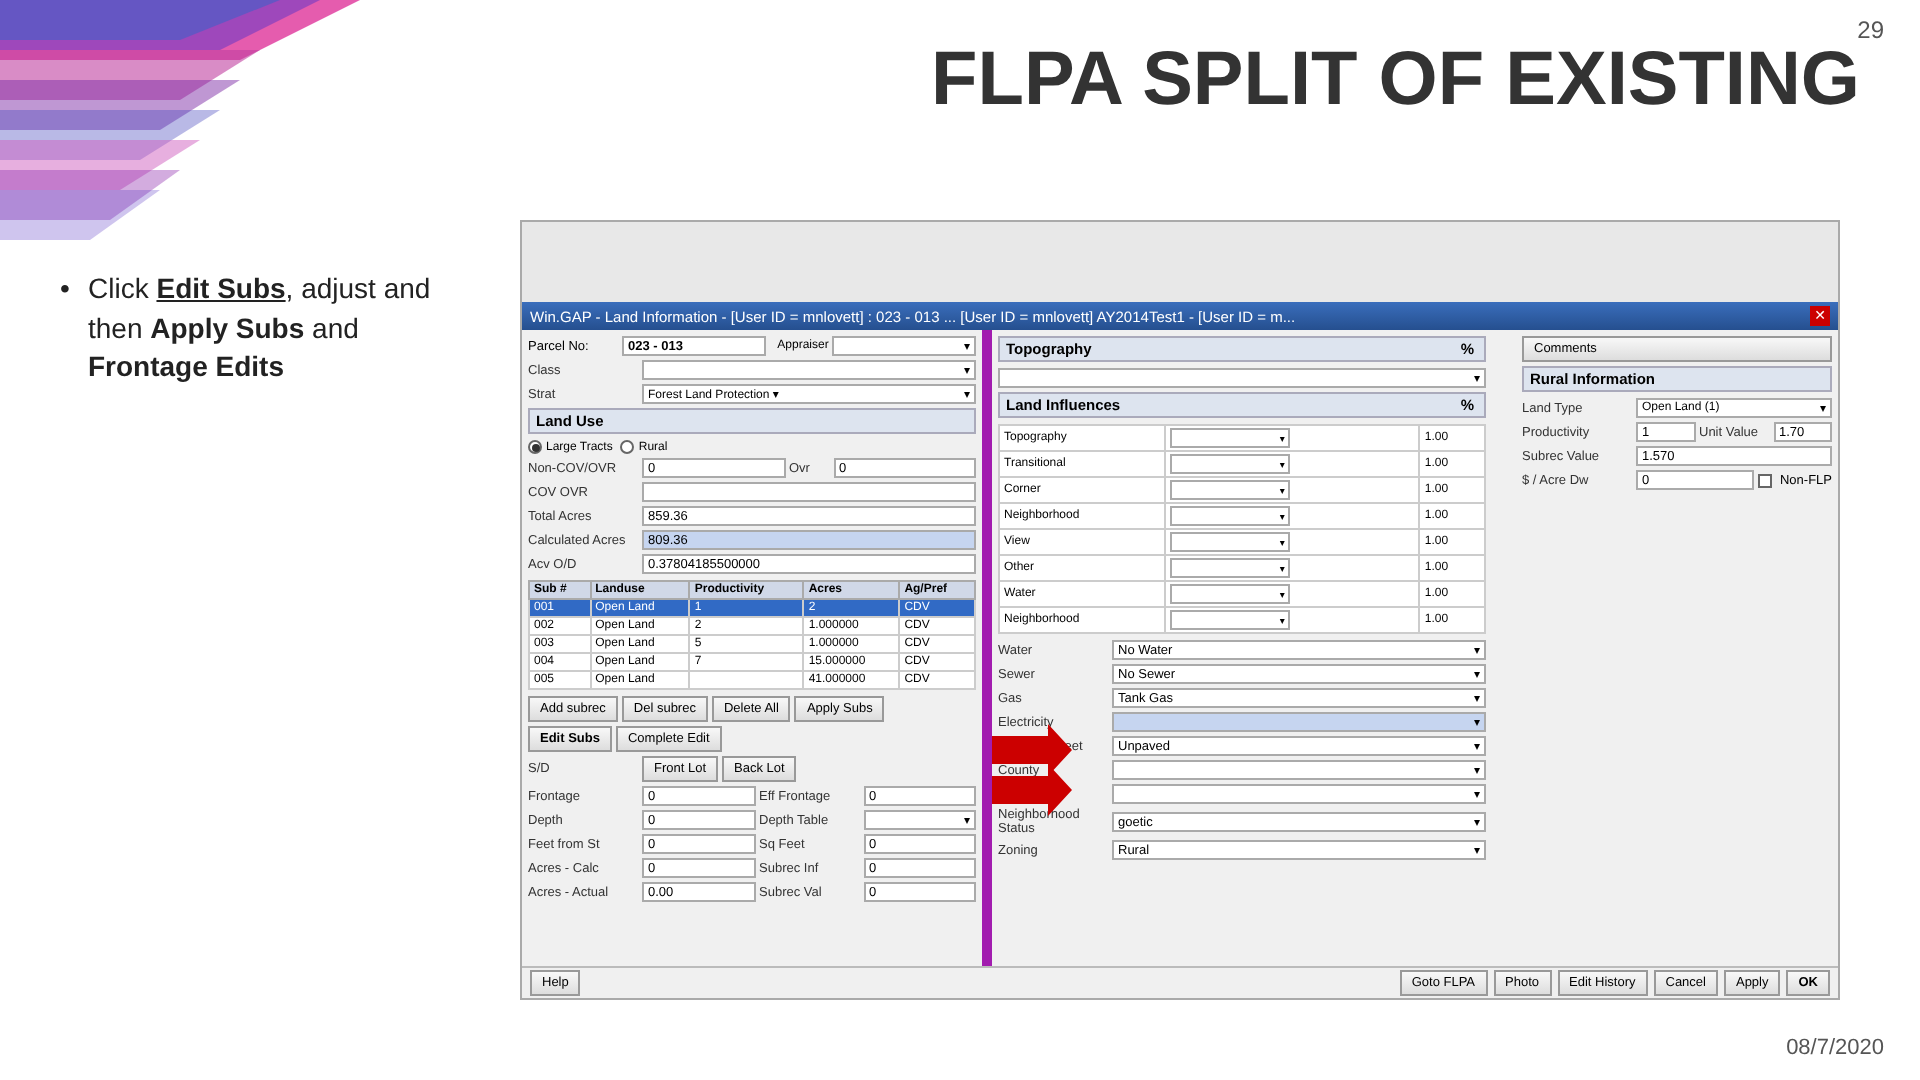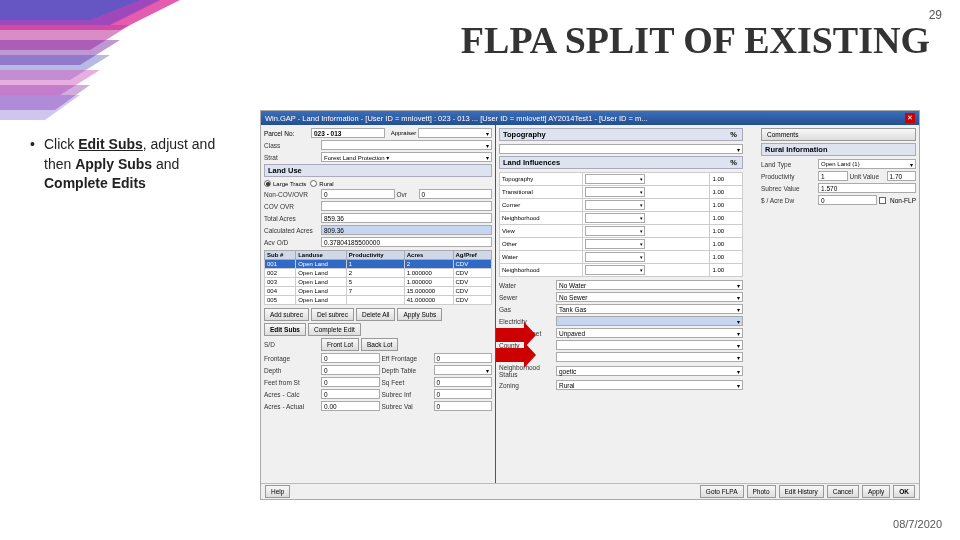--- a/index.html
+++ b/index.html
@@ -34,21 +34,20 @@
       z-index: 10;
     }
 
     
     .title-area {
       position: absolute;
       top: 20px;
       right: 30px;
       text-align: right;
       z-index: 10;
-      font-family: Liberation Serif, serif;
     }
 
     .title-text {
       font-size: 38px;
       font-weight: bold;
       color: #333;
       line-height: 1.1;
       text-align: center;
     }
 
@@ -101,20 +100,21 @@
     }
 
     .win-titlebar {
       background: linear-gradient(to bottom, #3a6ebc, #254f8f);
       color: white;
       padding: 2px 4px;
       font-size: 7.5px;
       display: flex;
       align-items: center;
       justify-content: space-between;
+      margin-top: 40px;
     }
 
     .win-close {
       background: #c00;
       color: white;
       border: none;
       width: 10px;
       height: 10px;
       font-size: 7px;
       cursor: pointer;
@@ -294,34 +294,34 @@
 </div>
 
 <div class="page-number">29</div>
 
 <div class="title-area">
   <div class="title-text">FLPA SPLIT OF EXISTING</div>
 </div>
 
 <div class="bullets">
   <div class="bullet-item">
-    Click <strong><u>Edit Subs</u></strong>, adjust and then <strong>Apply Subs</strong> and <strong>Complete Edits</strong>
+    Click <strong><u>Edit Subs</u></strong>, adjust and then <strong>Apply Subs</strong> and <strong>Frontage Edits</strong>
   </div>
 </div>
 
 <div class="screenshot-area">
 
   <div class="win-titlebar">
     <span>Win.GAP - Land Information - [User ID = mnlovett] : 023 - 013 ... [User ID = mnlovett] AY2014Test1 - [User ID = m...</span>
     <button class="win-close">✕</button>
   </div>
 
   <div style="display:flex; height: calc(100% - 14px); overflow:hidden;">
 
-    <div style="width:235px; padding:3px; border-right:1px solid #a21caf; overflow:hidden; font-size:6.5px; background:#f0f0f0;">
+    <div style="width:235px; padding:3px; border-right:5px solid #a21caf; overflow:hidden; font-size:6.5px; background:#f0f0f0;">
 
       <div style="display:flex; gap:2px; margin-bottom:2px; align-items:center;">
         <span style="width:45px;">Parcel No:</span>
         <div class="field-value" style="font-weight:bold;">023 - 013</div>
         <span style="margin-left:4px; font-size:6px;">Appraiser</span>
         <div class="field-value dropdown" style="width:40px;"></div>
       </div>
       <div class="field-row">
         <span class="field-label">Class</span>
         <div class="field-value dropdown"></div>

